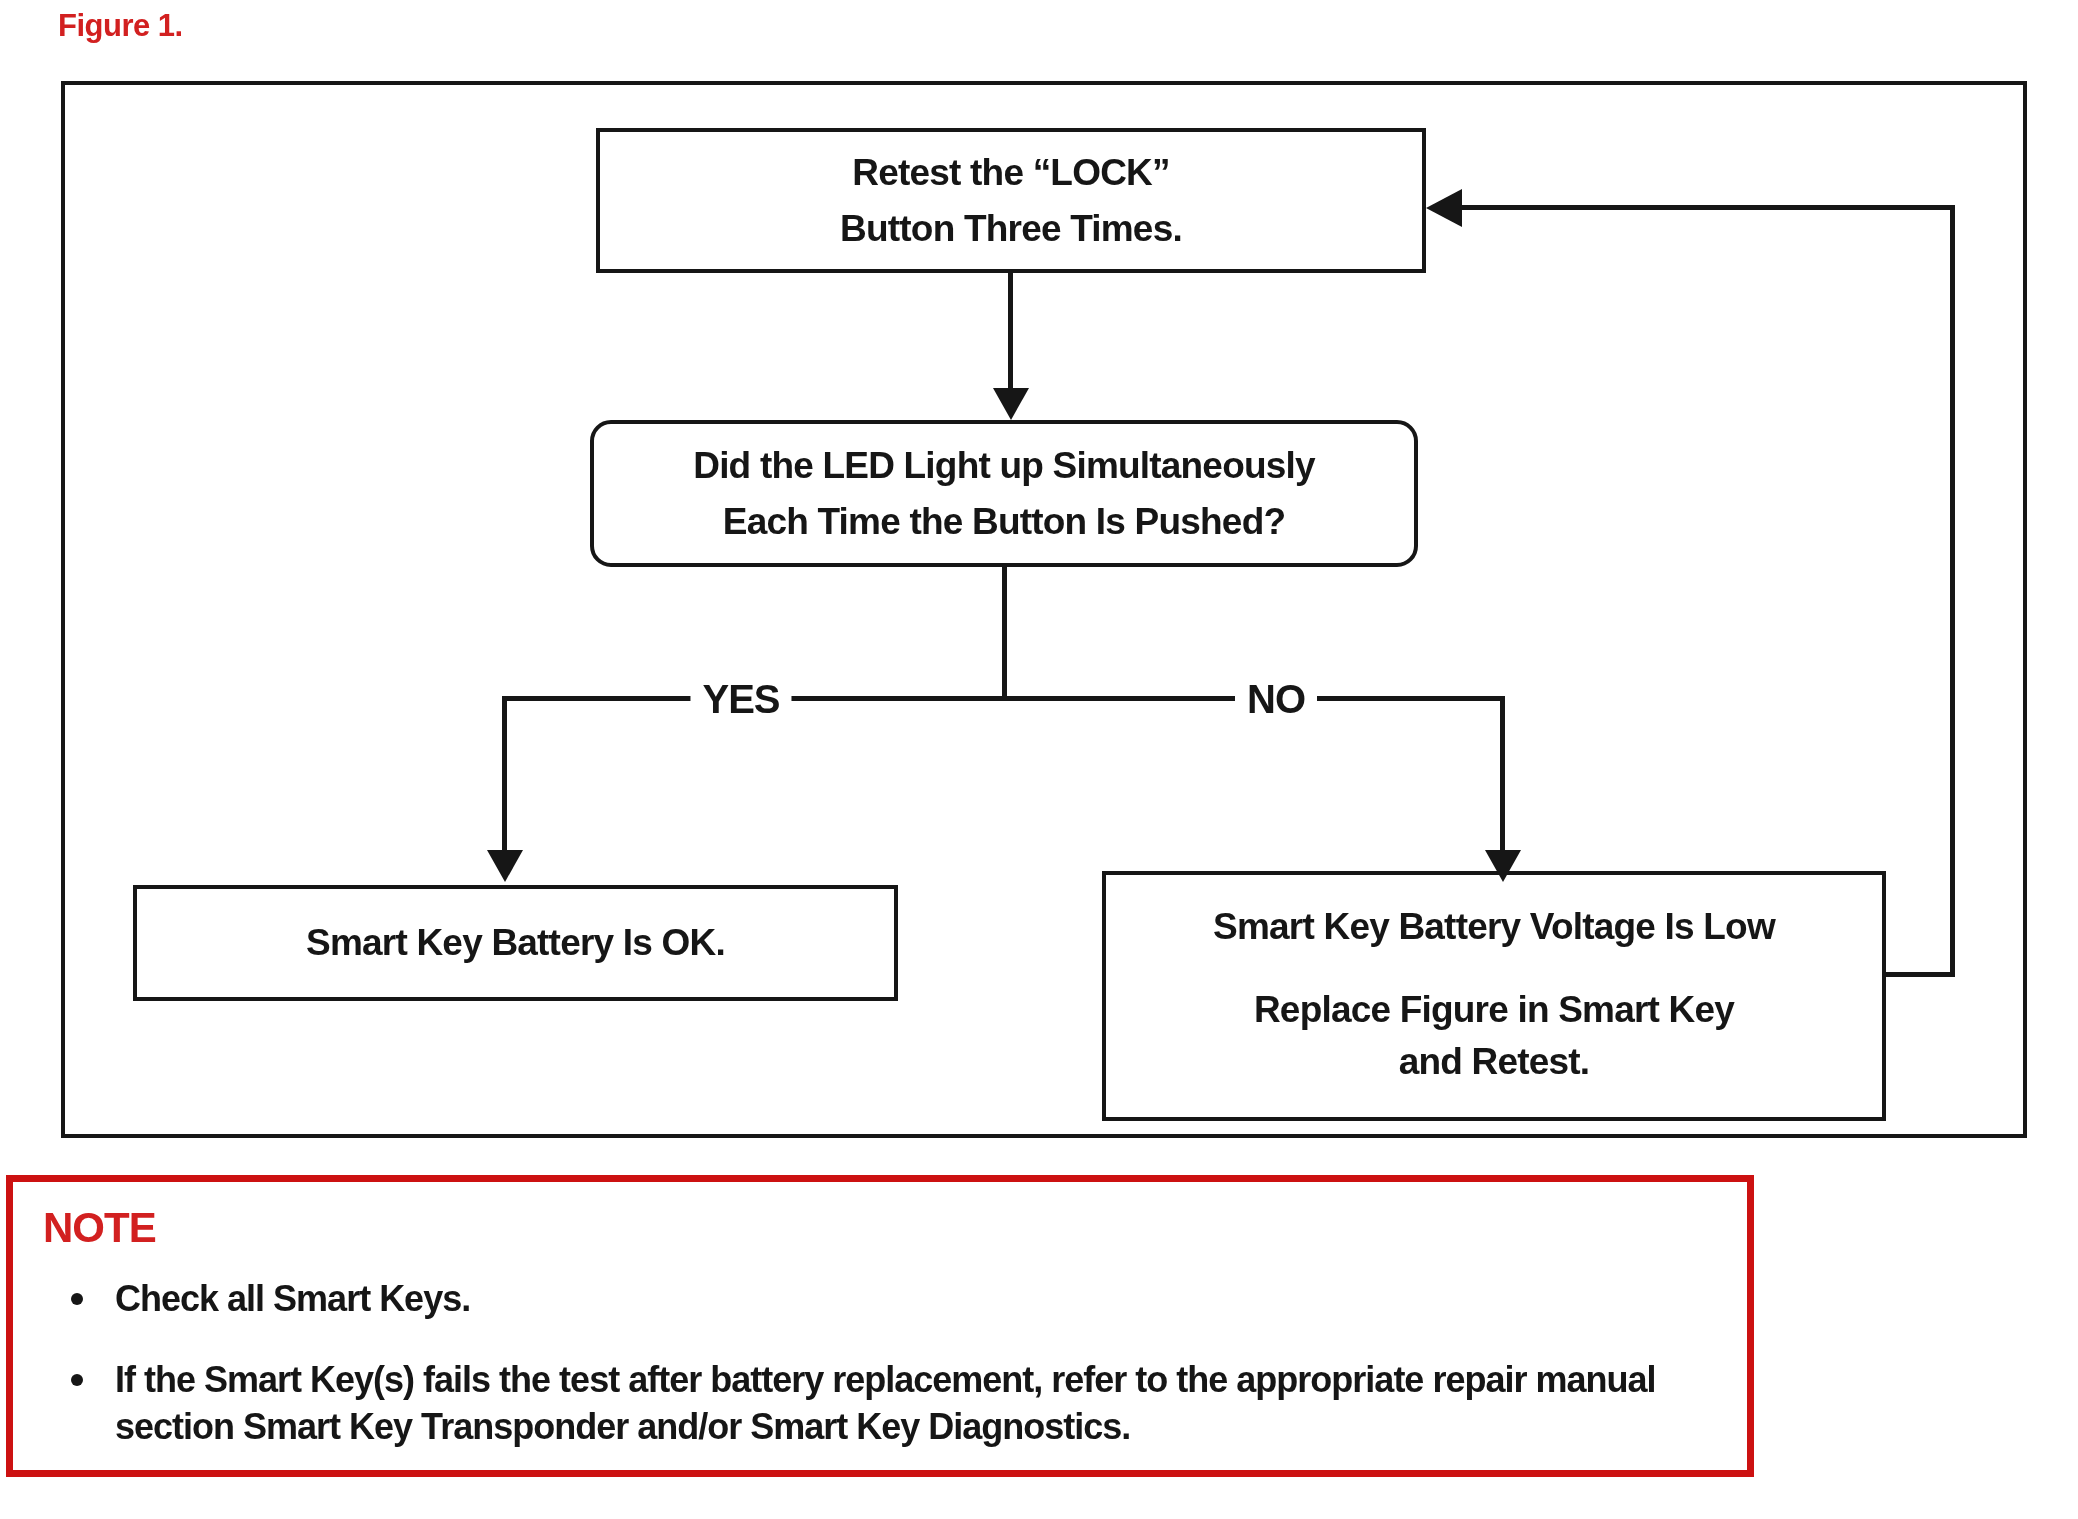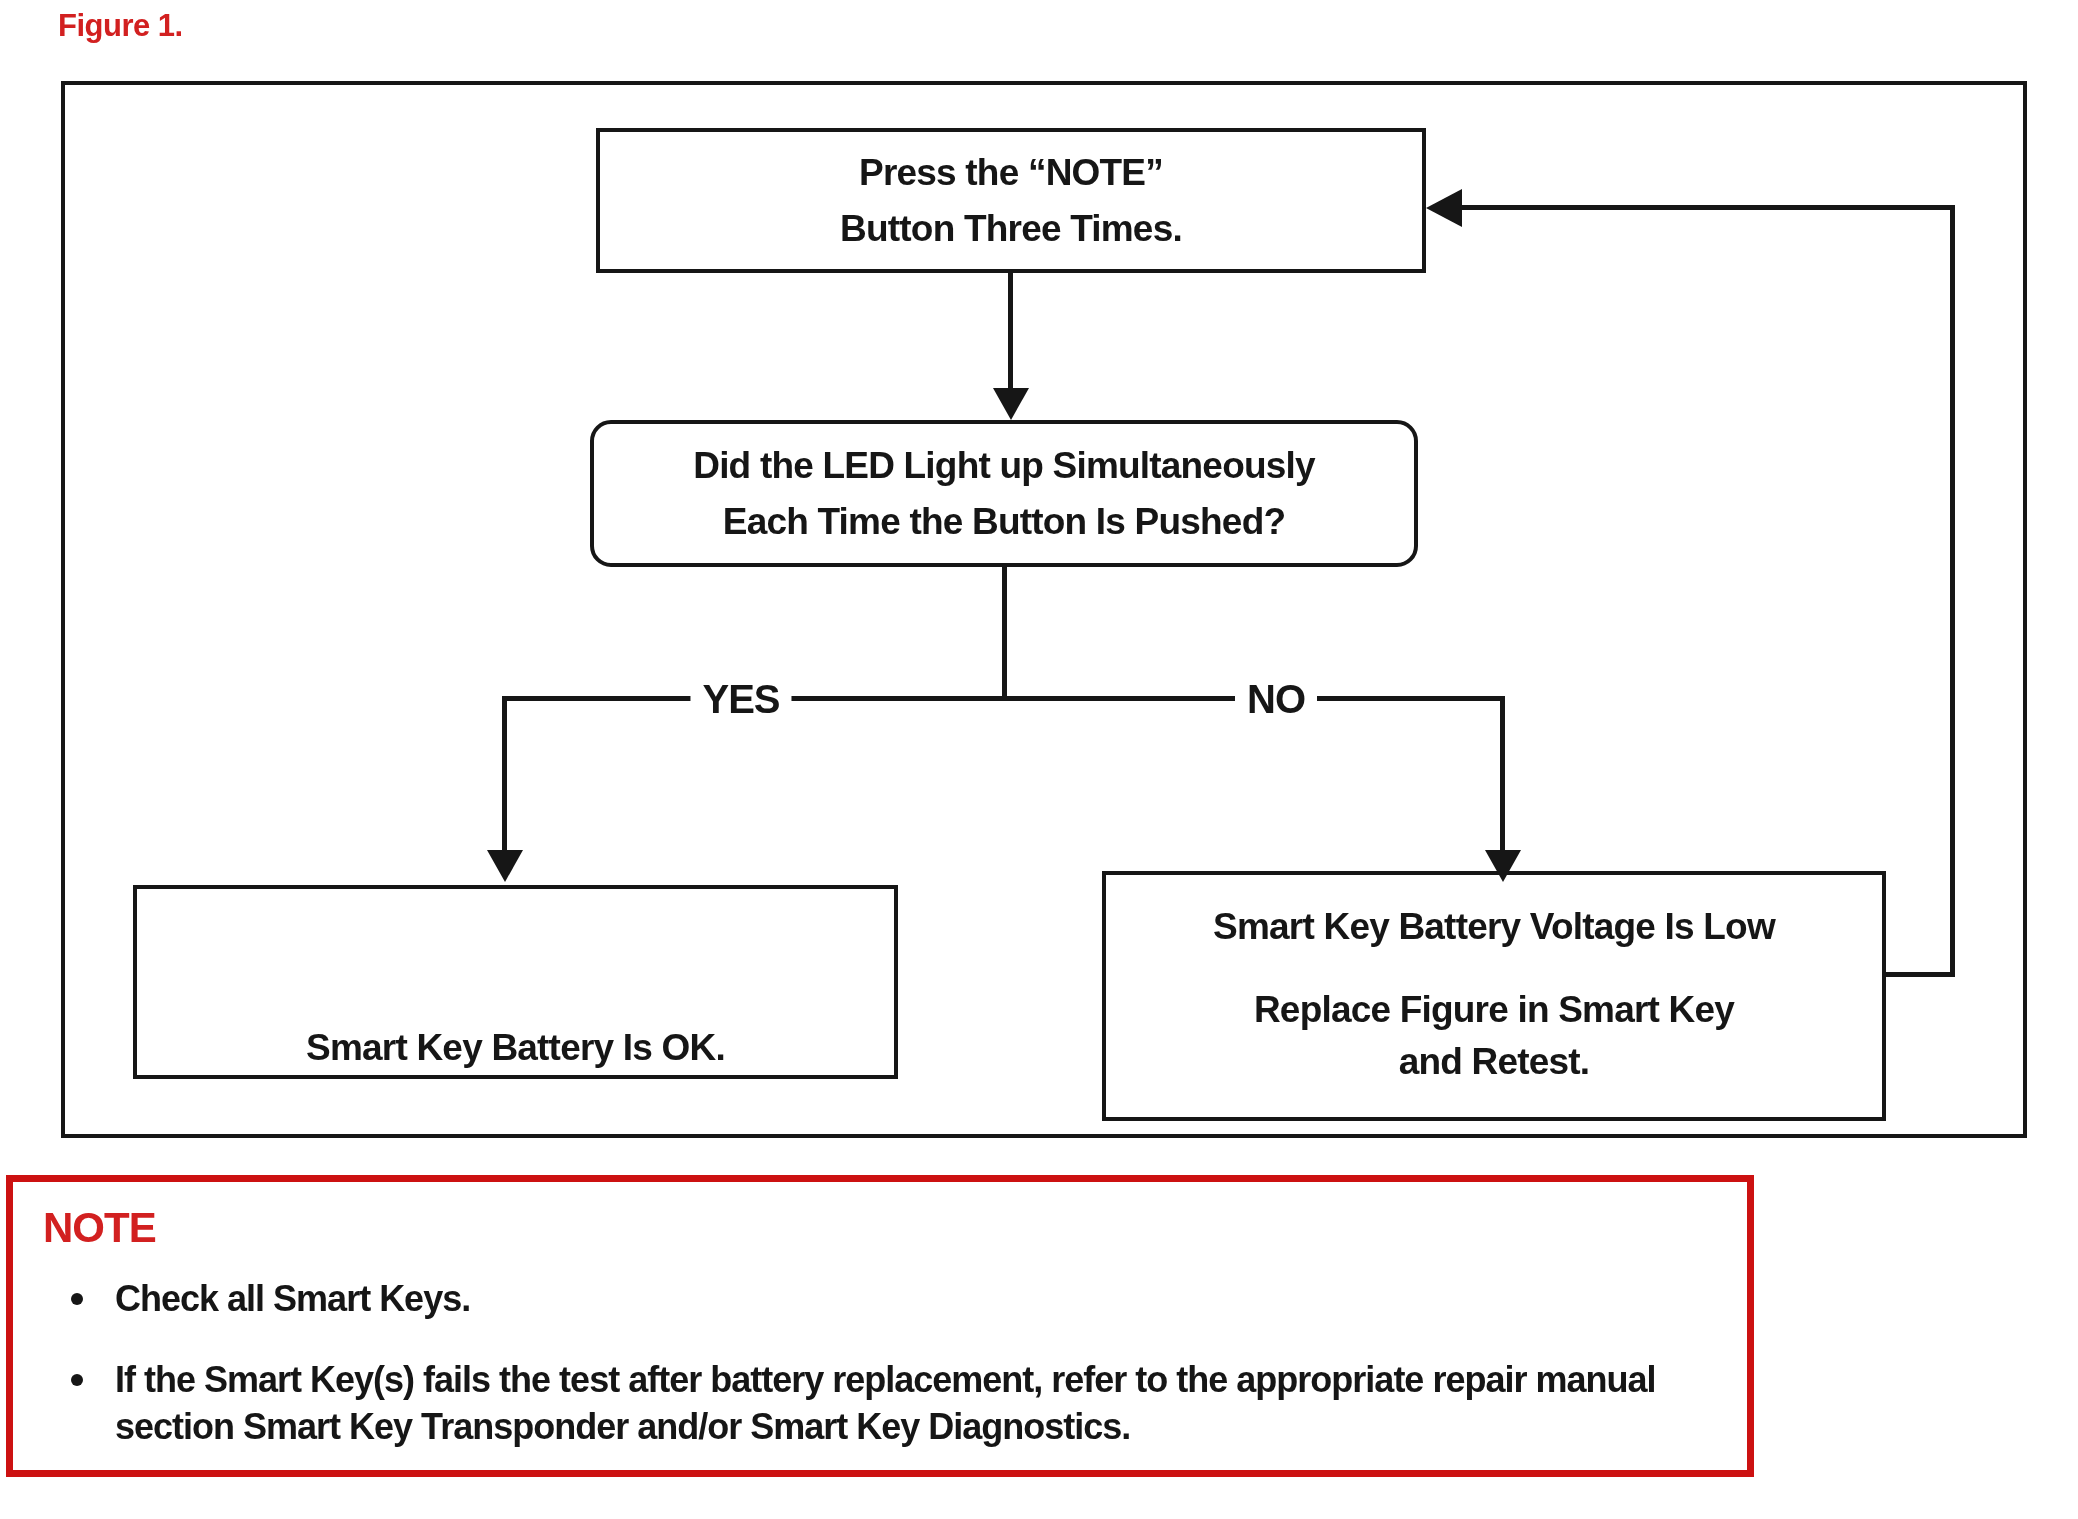--- a/index.html
+++ b/index.html
@@ -33,21 +33,21 @@
     position:absolute;box-sizing:border-box;
     border:4px solid var(--ink);
     background:#ffffff;
     display:flex;flex-direction:column;justify-content:center;align-items:center;
     text-align:center;
     font-size:37px;font-weight:bold;line-height:1.5;
     letter-spacing:-0.8px;
   }
   .node-start{left:596px;top:128px;width:830px;height:145px;}
   .node-decision{left:590px;top:420px;width:828px;height:147px;border-radius:21px;}
-  .node-yes{left:133px;top:885px;width:765px;height:194px;justify-content:flex-end;}
+  .node-yes{left:133px;top:885px;width:765px;height:116px;}
   .node-no{left:1102px;top:871px;width:784px;height:250px;justify-content:flex-start;padding-top:26px;line-height:1.42;text-align:right;}
   .node-no .para2{margin-top:30px;}
   
   .line{position:absolute;background:var(--ink);}
   .l-stem1{left:1008px;top:273px;width:5px;height:118px;}
   .l-stem2{left:1002px;top:567px;width:5px;height:133px;}
   .l-branch{left:502px;top:696px;width:1003px;height:5px;}
   .l-drop-yes{left:502px;top:696px;width:5px;height:154px;}
   .l-drop-no{left:1500px;top:696px;width:5px;height:154px;}
   .l-fb-out{left:1886px;top:972px;width:69px;height:5px;}
@@ -102,21 +102,21 @@
 </head>
 <body>
 
 <div class="screen">
 
   <div class="figure-title">Figure 1.</div>
 
   <div class="frame"></div>
 
   <div class="node node-start">
-    <span>Press the “NOTE”</span>
+    <span>Retest the “LOCK”</span>
     <span>Button Three Times.</span>
   </div>
 
   <div class="node node-decision">
     <span>Did the LED Light up Simultaneously</span>
     <span>Each Time the Button Is Pushed?</span>
   </div>
 
   <div class="node node-yes">
     <span>Smart Key Battery Is OK.</span>

